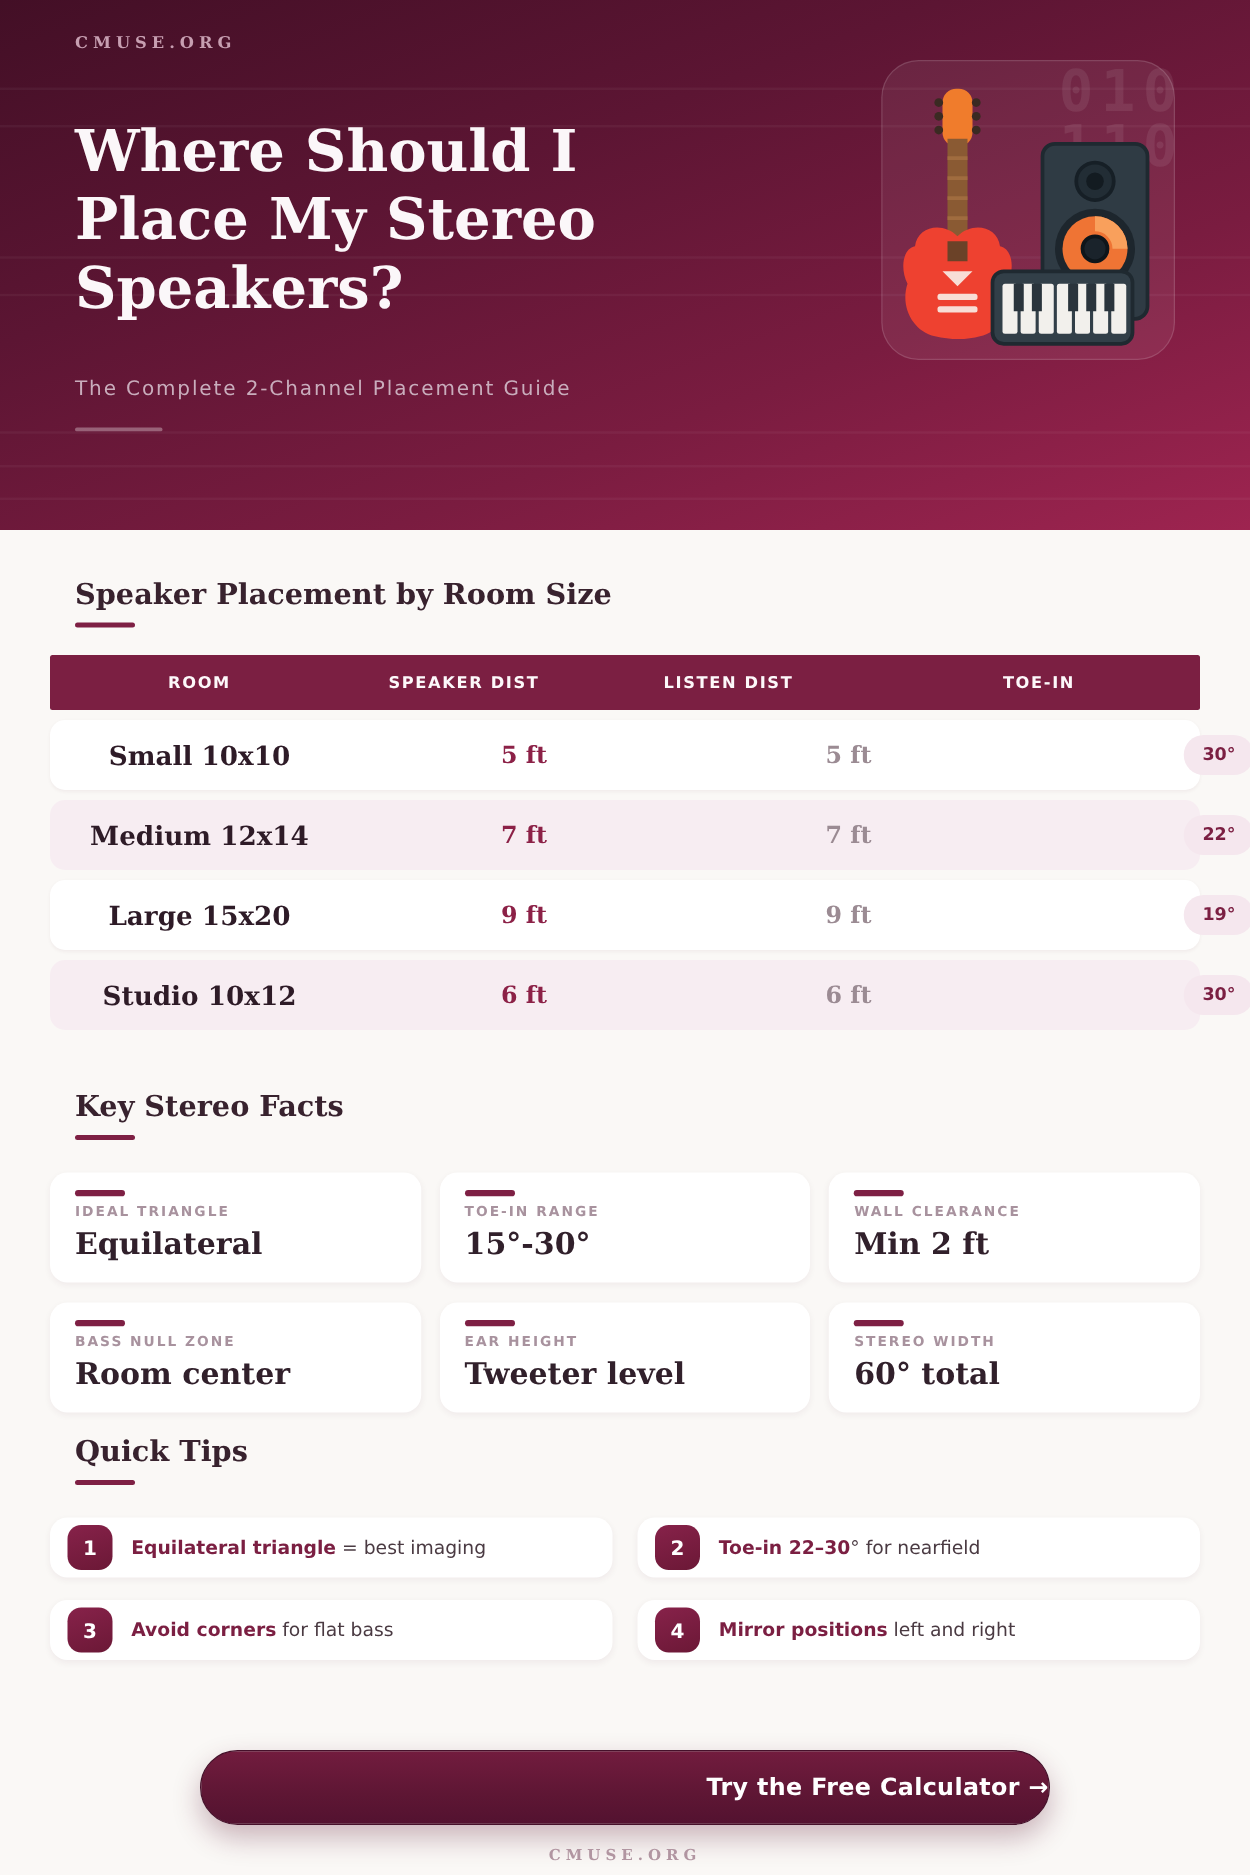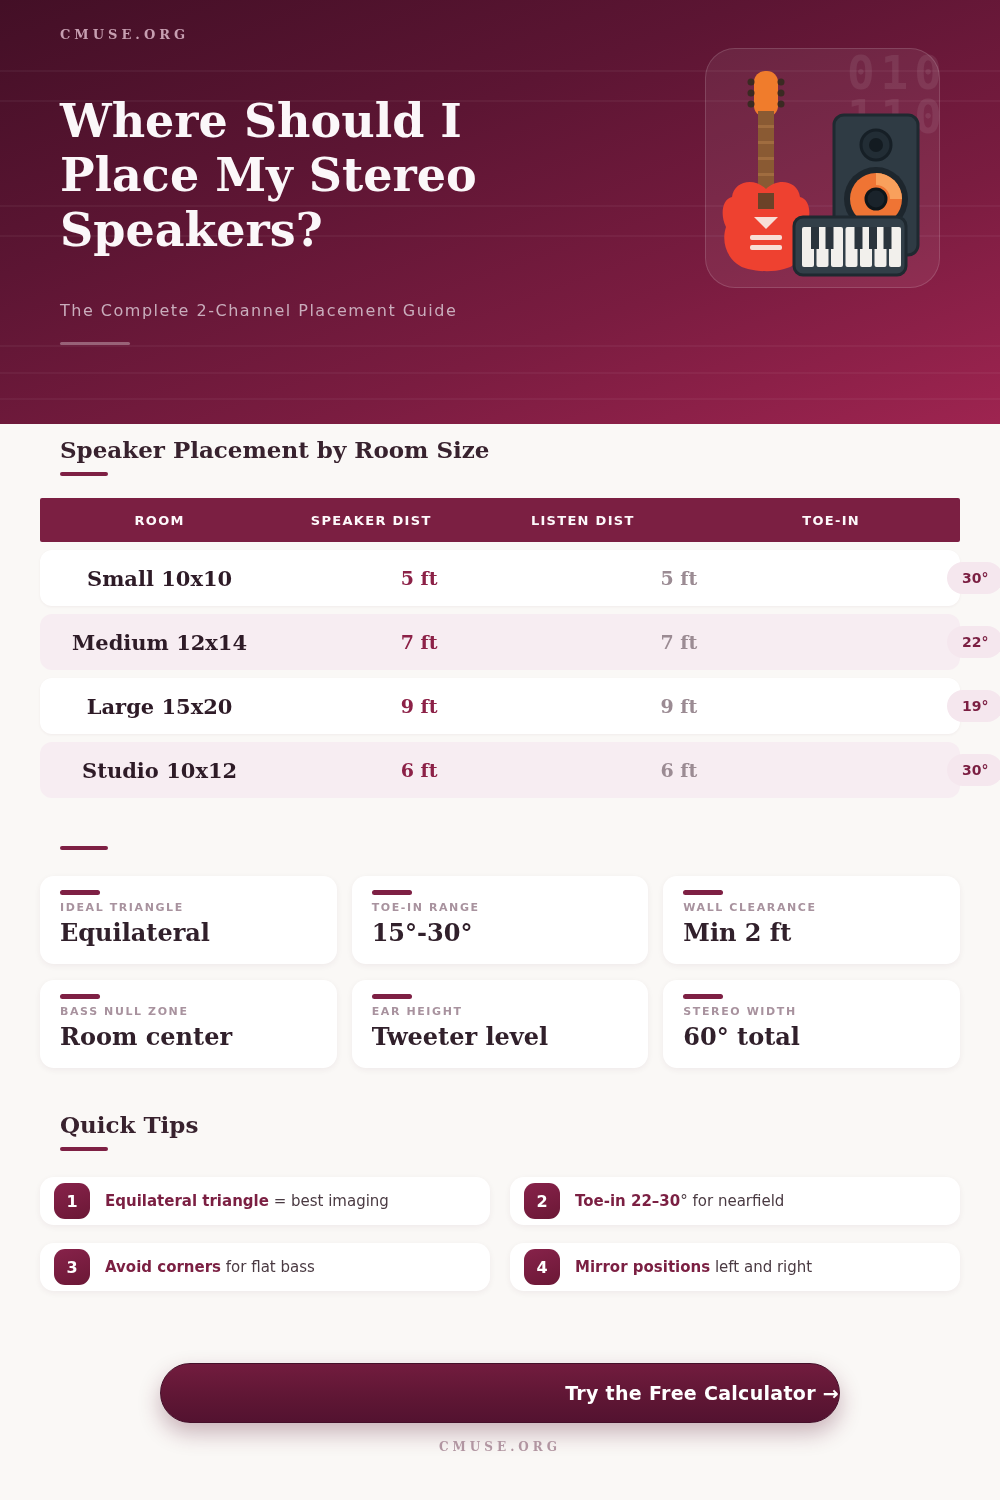--- a/index.html
+++ b/index.html
@@ -62,21 +62,21 @@
   
   .content { padding: 0 40px; }
   .sec-heading {
     margin-left: 20px;
     font-family: "DejaVu Serif", "Liberation Serif", serif;
     font-weight: bold; font-size: 23px; color: #38222e;
   }
   .sec-rule { margin: 9px 0 0 20px; width: 48px; height: 4px; border-radius: 2px; background: #7e2044; }
 
   
-  .placement { padding-top: 12px; }
+  .placement { padding-top: 26px; margin-top: 12px; }
   .table { margin-top: 22px; }
   .t-head, .t-row {
     display: grid;
     grid-template-columns: 26% 20% 26% 28%;
     align-items: center; text-align: center;
   }
   .t-head {
     height: 44px; background: #7b1f42; border-radius: 2px;
     color: #fdf8fa; font-size: 13px; font-weight: bold; letter-spacing: 1.3px;
   }
@@ -117,21 +117,21 @@
     margin-top: 6px; font-size: 11px; font-weight: bold; letter-spacing: 1.6px;
     color: #a8929e; text-transform: uppercase;
   }
   .fact-value {
     margin-top: 4px;
     font-family: "DejaVu Serif", "Liberation Serif", serif;
     font-weight: bold; font-size: 24px; color: #31202b;
   }
 
   
-  .tips { margin-top: 43px; }
+  .tips { margin-top: 18px; }
   .tips-grid {
     margin-top: 26px;
     display: grid; grid-template-columns: 1fr 1fr; gap: 18px 20px;
   }
   .tip-card {
     background: #ffffff; border-radius: 14px; height: 48px;
     display: flex; align-items: center; gap: 15px; padding: 0 14px;
     box-shadow: 0 2px 6px rgba(70,20,45,0.06);
   }
   .tip-badge {
@@ -278,20 +278,21 @@
       <div class="t-row alt">
         <div class="cell-room">Studio 10x12</div>
         <div class="cell-sd">6 ft</div>
         <div class="cell-ld">6 ft</div>
         <div><span class="pill">30°</span></div>
       </div>
     </div>
   </section>
 
   <section class="facts">
+    <h2 class="sec-heading">Key Stereo Facts</h2>
     <div class="sec-rule"></div>
 
     <div class="facts-grid">
       <div class="fact-card">
         <div class="fact-bar"></div>
         <div class="fact-label">IDEAL TRIANGLE</div>
         <div class="fact-value">Equilateral</div>
       </div>
       <div class="fact-card">
         <div class="fact-bar"></div>

